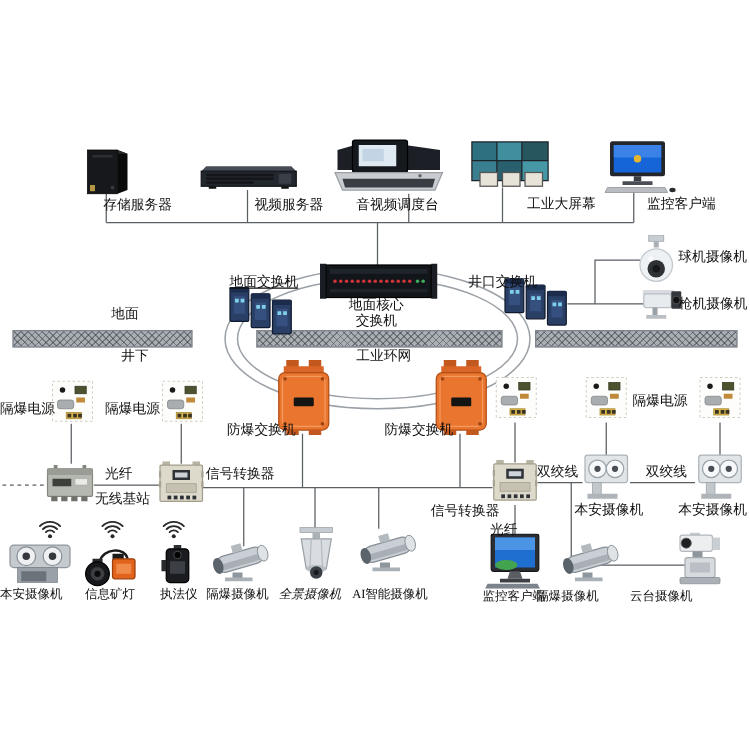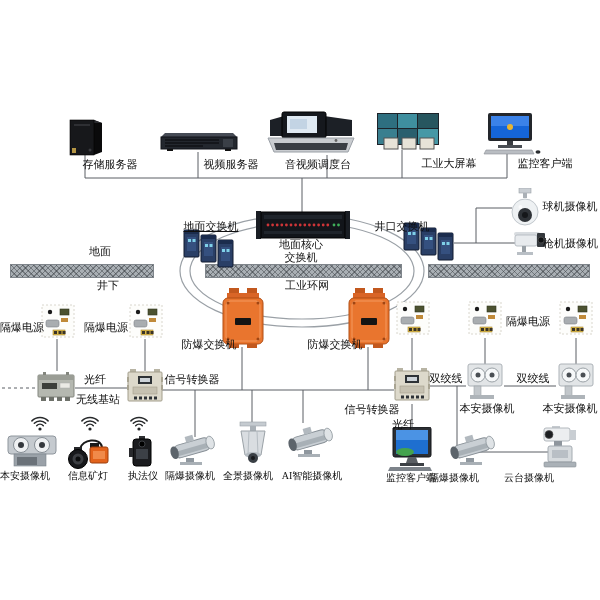--- a/index.html
+++ b/index.html
@@ -488,19 +488,19 @@
   <div class="lbl" style="left:516px;top:372px;width:34px;">双绞线</div>
   <div class="lbl" style="left:459px;top:402px;width:56px;">本安摄像机</div>
   <div class="lbl" style="left:542px;top:402px;width:56px;">本安摄像机</div>
   <div class="lbl" style="left:344px;top:403px;width:56px;">信号转换器</div>
   <div class="lbl" style="left:392px;top:418px;width:22px;">光纤</div>
 
   <div class="lbl sm" style="left:0px;top:470px;width:50px;">本安摄像机</div>
   <div class="lbl sm" style="left:66px;top:470px;width:44px;">信息矿灯</div>
   <div class="lbl sm" style="left:127px;top:470px;width:32px;">执法仪</div>
   <div class="lbl sm" style="left:163px;top:470px;width:54px;">隔爆摄像机</div>
-  <div class="lbl sm" style="left:221px;top:470px;width:54px;">全景摄像机</div>
+  <div class="lbl sm" style="left:221px;top:470px;width:54px;font-style:italic;">全景摄像机</div>
   <div class="lbl sm" style="left:279px;top:470px;width:66px;">AI智能摄像机</div>
   <div class="lbl sm" style="left:383px;top:472px;width:56px;">监控客户端</div>
   <div class="lbl sm" style="left:426px;top:472px;width:56px;">隔爆摄像机</div>
   <div class="lbl sm" style="left:501px;top:472px;width:56px;">云台摄像机</div>
 
 </div>
 
 </body></html>

